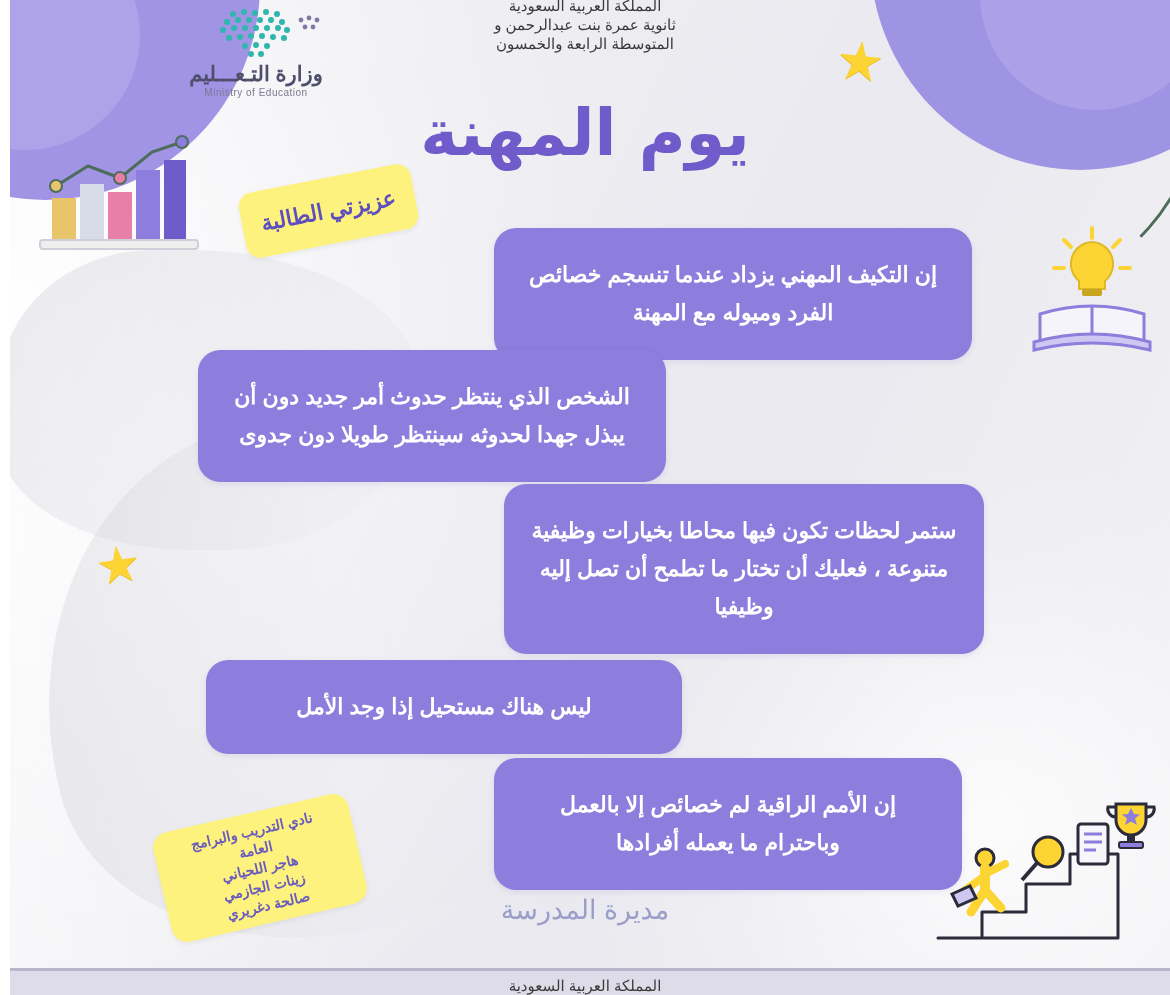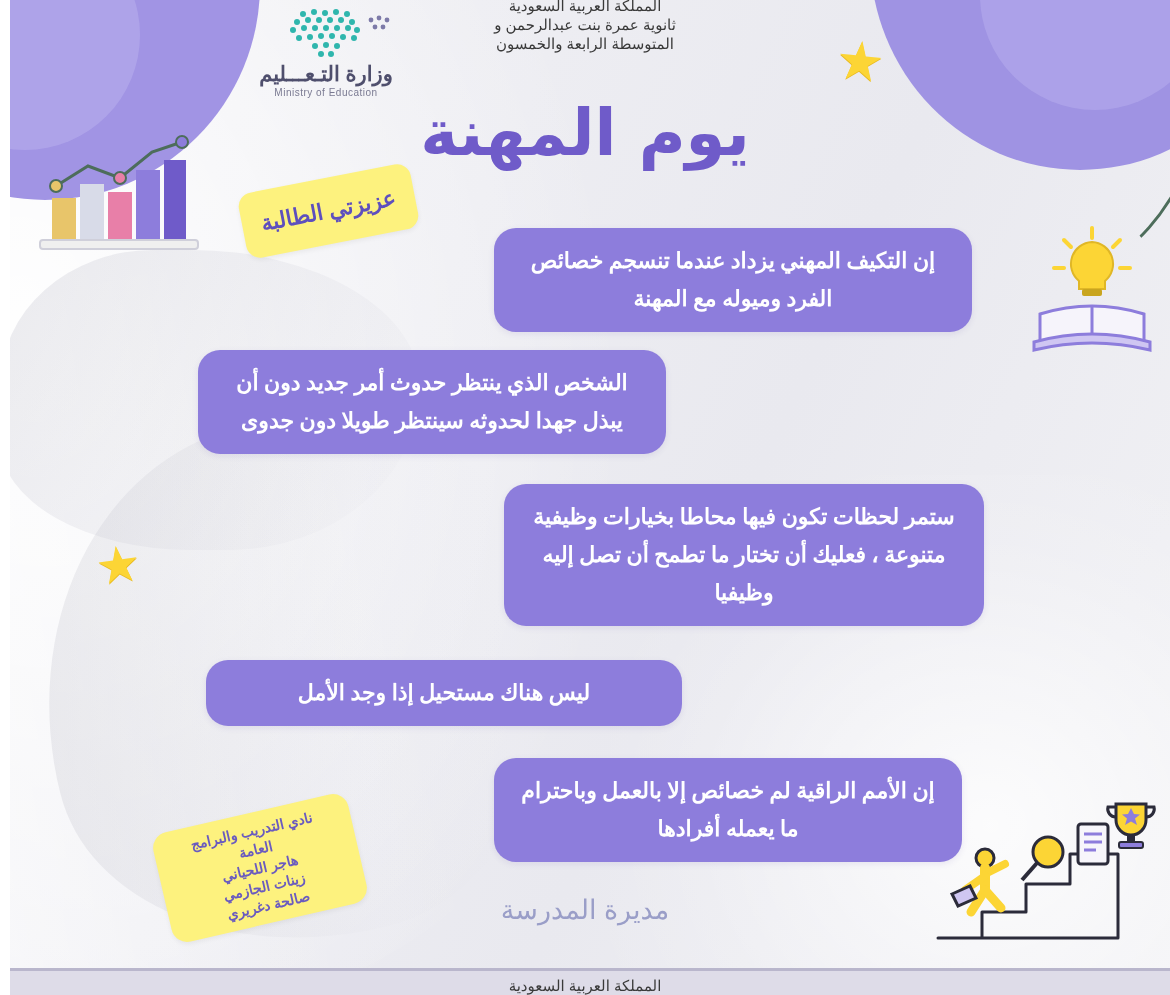--- a/index.html
+++ b/index.html
@@ -135,21 +135,21 @@
     font-size: 15px;
     line-height: 19px;
     z-index: 6;
   }
   .gov-header div { white-space: nowrap; }
 
   
   .moe-logo {
     position: absolute;
     top: 8px;
-    right: 729px;
+    right: 799px;
     width: 230px;
     z-index: 7;
     text-align: center;
   }
   .moe-dots { height: 52px; }
   .moe-name {
     color: #4f4f6d;
     font-size: 21px;
     font-weight: bold;
     letter-spacing: 1px;
@@ -208,25 +208,24 @@
     width: 1170px;
     z-index: 7;
   }
   .bubble {
     background: #8d7ddc;
     color: #ffffff;
     border-radius: 22px;
     font-size: 22px;
     font-weight: bold;
     line-height: 38px;
-    padding: 14px 26px;
+    padding: 28px 26px;
     text-align: center;
     position: absolute;
     box-shadow: 0 2px 6px rgba(80,60,160,.10);
-    font-family: Liberation Serif, serif;
   }
   #b1 { right: 198px; top: 0px;   width: 478px; }
   #b2 { right: 504px; top: 122px; width: 468px; }
   #b3 { right: 186px; top: 256px; width: 480px; }
   #b4 { right: 488px; top: 432px; width: 476px; }
   #b5 { right: 208px; top: 530px; width: 468px; }
 
   
   .signature {
     position: absolute;

